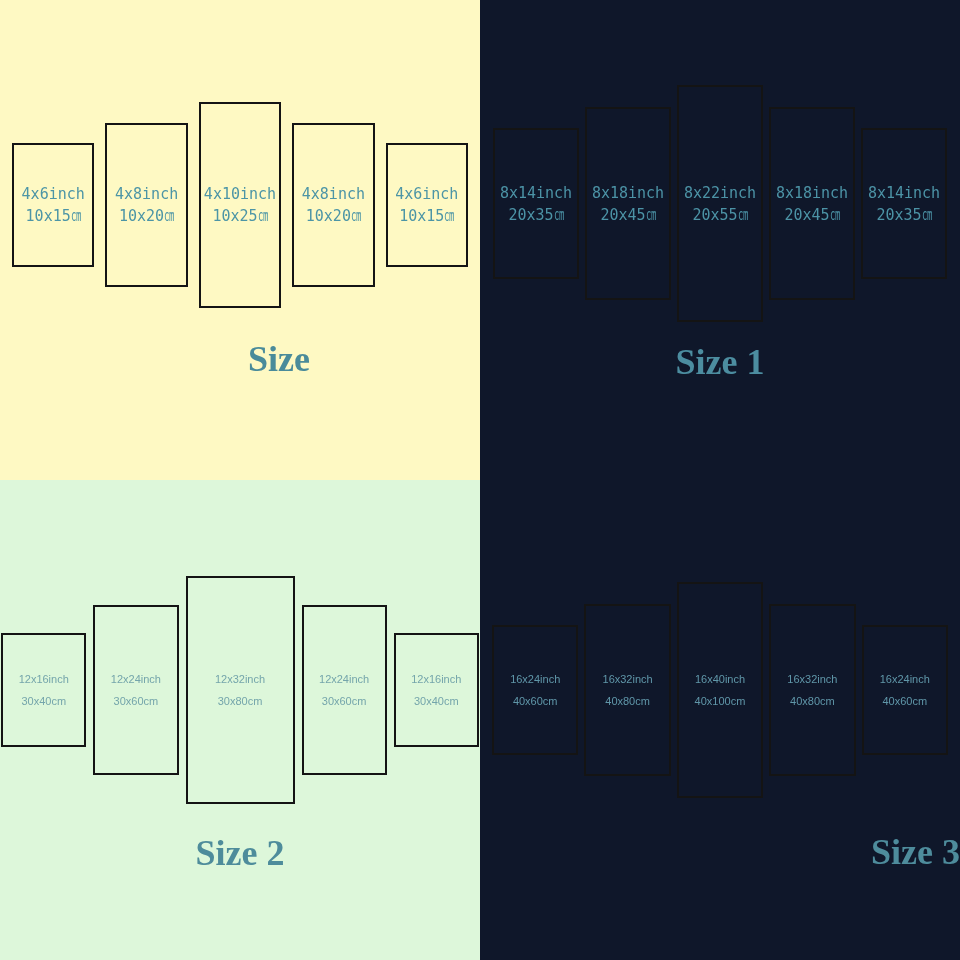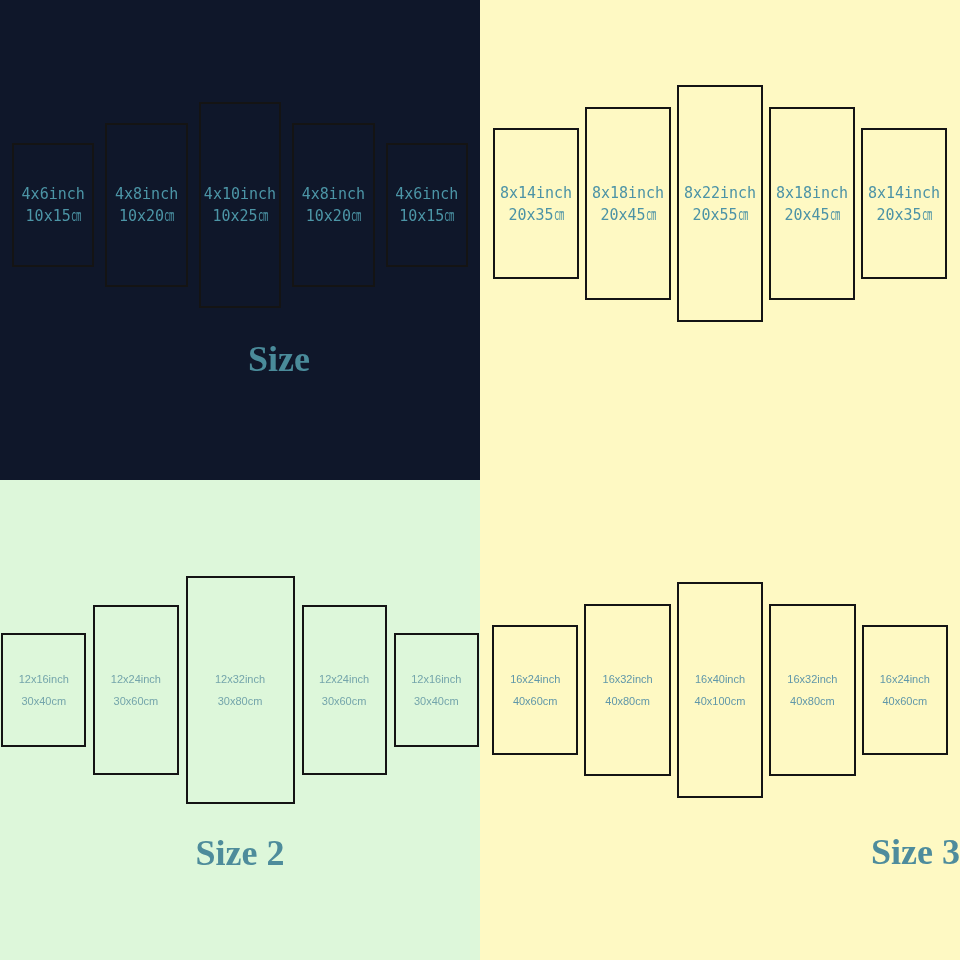--- a/index.html
+++ b/index.html
@@ -54,21 +54,21 @@
   .q0 .title{top:338px;}
   .q1 .title{top:341px;}
   .q2 .title{top:352px;}
   .q3 .title{top:351px;}
 </style>
 </head>
 <body>
 
 <div class="canvas">
 
-  <section class="quadrant q0" style="background: #0f172a;">
+  <section class="quadrant q0" style="background: #fef9c3;">
     <div class="panels">
         <div class="panel" style="width: 82.4px; height: 123.6px; color: rgb(76, 149, 166);">
           <div class="line">4x6inch</div>
           <div class="line"><span>10x15</span><span class="unit">cm</span></div>
         </div>
         <div class="panel" style="width: 82.4px; height: 164.8px; color: rgb(76, 149, 166);">
           <div class="line">4x8inch</div>
           <div class="line"><span>10x20</span><span class="unit">cm</span></div>
         </div>
         <div class="panel" style="width: 82.4px; height: 206px; color: rgb(76, 149, 166);">
@@ -80,21 +80,21 @@
           <div class="line"><span>10x20</span><span class="unit">cm</span></div>
         </div>
         <div class="panel" style="width: 82.4px; height: 123.6px; color: rgb(76, 149, 166);">
           <div class="line">4x6inch</div>
           <div class="line"><span>10x15</span><span class="unit">cm</span></div>
         </div>
       </div>
     <h2 class="title" style="color: rgb(74, 139, 154); padding-left: 39px;">Size</h2>
   </section>
 
-  <section class="quadrant q1" style="background: #fef9c3;">
+  <section class="quadrant q1" style="background: #0f172a;">
     <div class="panels">
         <div class="panel" style="width: 86px; height: 150.5px; color: rgb(76, 147, 166);">
           <div class="line">8x14inch</div>
           <div class="line"><span>20x35</span><span class="unit">cm</span></div>
         </div>
         <div class="panel" style="width: 86px; height: 193.5px; color: rgb(76, 147, 166);">
           <div class="line">8x18inch</div>
           <div class="line"><span>20x45</span><span class="unit">cm</span></div>
         </div>
         <div class="panel" style="width: 86px; height: 236.5px; color: rgb(76, 147, 166);">
@@ -103,20 +103,21 @@
         </div>
         <div class="panel" style="width: 86px; height: 193.5px; color: rgb(76, 147, 166);">
           <div class="line">8x18inch</div>
           <div class="line"><span>20x45</span><span class="unit">cm</span></div>
         </div>
         <div class="panel" style="width: 86px; height: 150.5px; color: rgb(76, 147, 166);">
           <div class="line">8x14inch</div>
           <div class="line"><span>20x35</span><span class="unit">cm</span></div>
         </div>
       </div>
+    <h2 class="title" style="color: rgb(76, 141, 160);">Size 1</h2>
   </section>
 
   <section class="quadrant q2" style="background: rgb(221, 247, 218);">
     <div class="panels">
         <div class="panel" style="width: 85.2px; height: 113.6px; color: rgb(116, 165, 171);">
           <div class="line">12x16inch</div>
           <div class="line"><span>30x40</span><span class="unit">cm</span></div>
         </div>
         <div class="panel" style="width: 85.2px; height: 170.4px; color: rgb(116, 165, 171);">
           <div class="line">12x24inch</div>
@@ -131,21 +132,21 @@
           <div class="line"><span>30x60</span><span class="unit">cm</span></div>
         </div>
         <div class="panel" style="width: 85.2px; height: 113.6px; color: rgb(116, 165, 171);">
           <div class="line">12x16inch</div>
           <div class="line"><span>30x40</span><span class="unit">cm</span></div>
         </div>
       </div>
     <h2 class="title" style="color: rgb(78, 140, 155);">Size 2</h2>
   </section>
 
-  <section class="quadrant q3" style="background: #fef9c3;">
+  <section class="quadrant q3" style="background: #0f172a;">
     <div class="panels">
         <div class="panel" style="width: 86.4px; height: 129.6px; color: rgb(96, 151, 169);">
           <div class="line">16x24inch</div>
           <div class="line"><span>40x60</span><span class="unit">cm</span></div>
         </div>
         <div class="panel" style="width: 86.4px; height: 172.8px; color: rgb(96, 151, 169);">
           <div class="line">16x32inch</div>
           <div class="line"><span>40x80</span><span class="unit">cm</span></div>
         </div>
         <div class="panel" style="width: 86.4px; height: 216px; color: rgb(96, 151, 169);">

